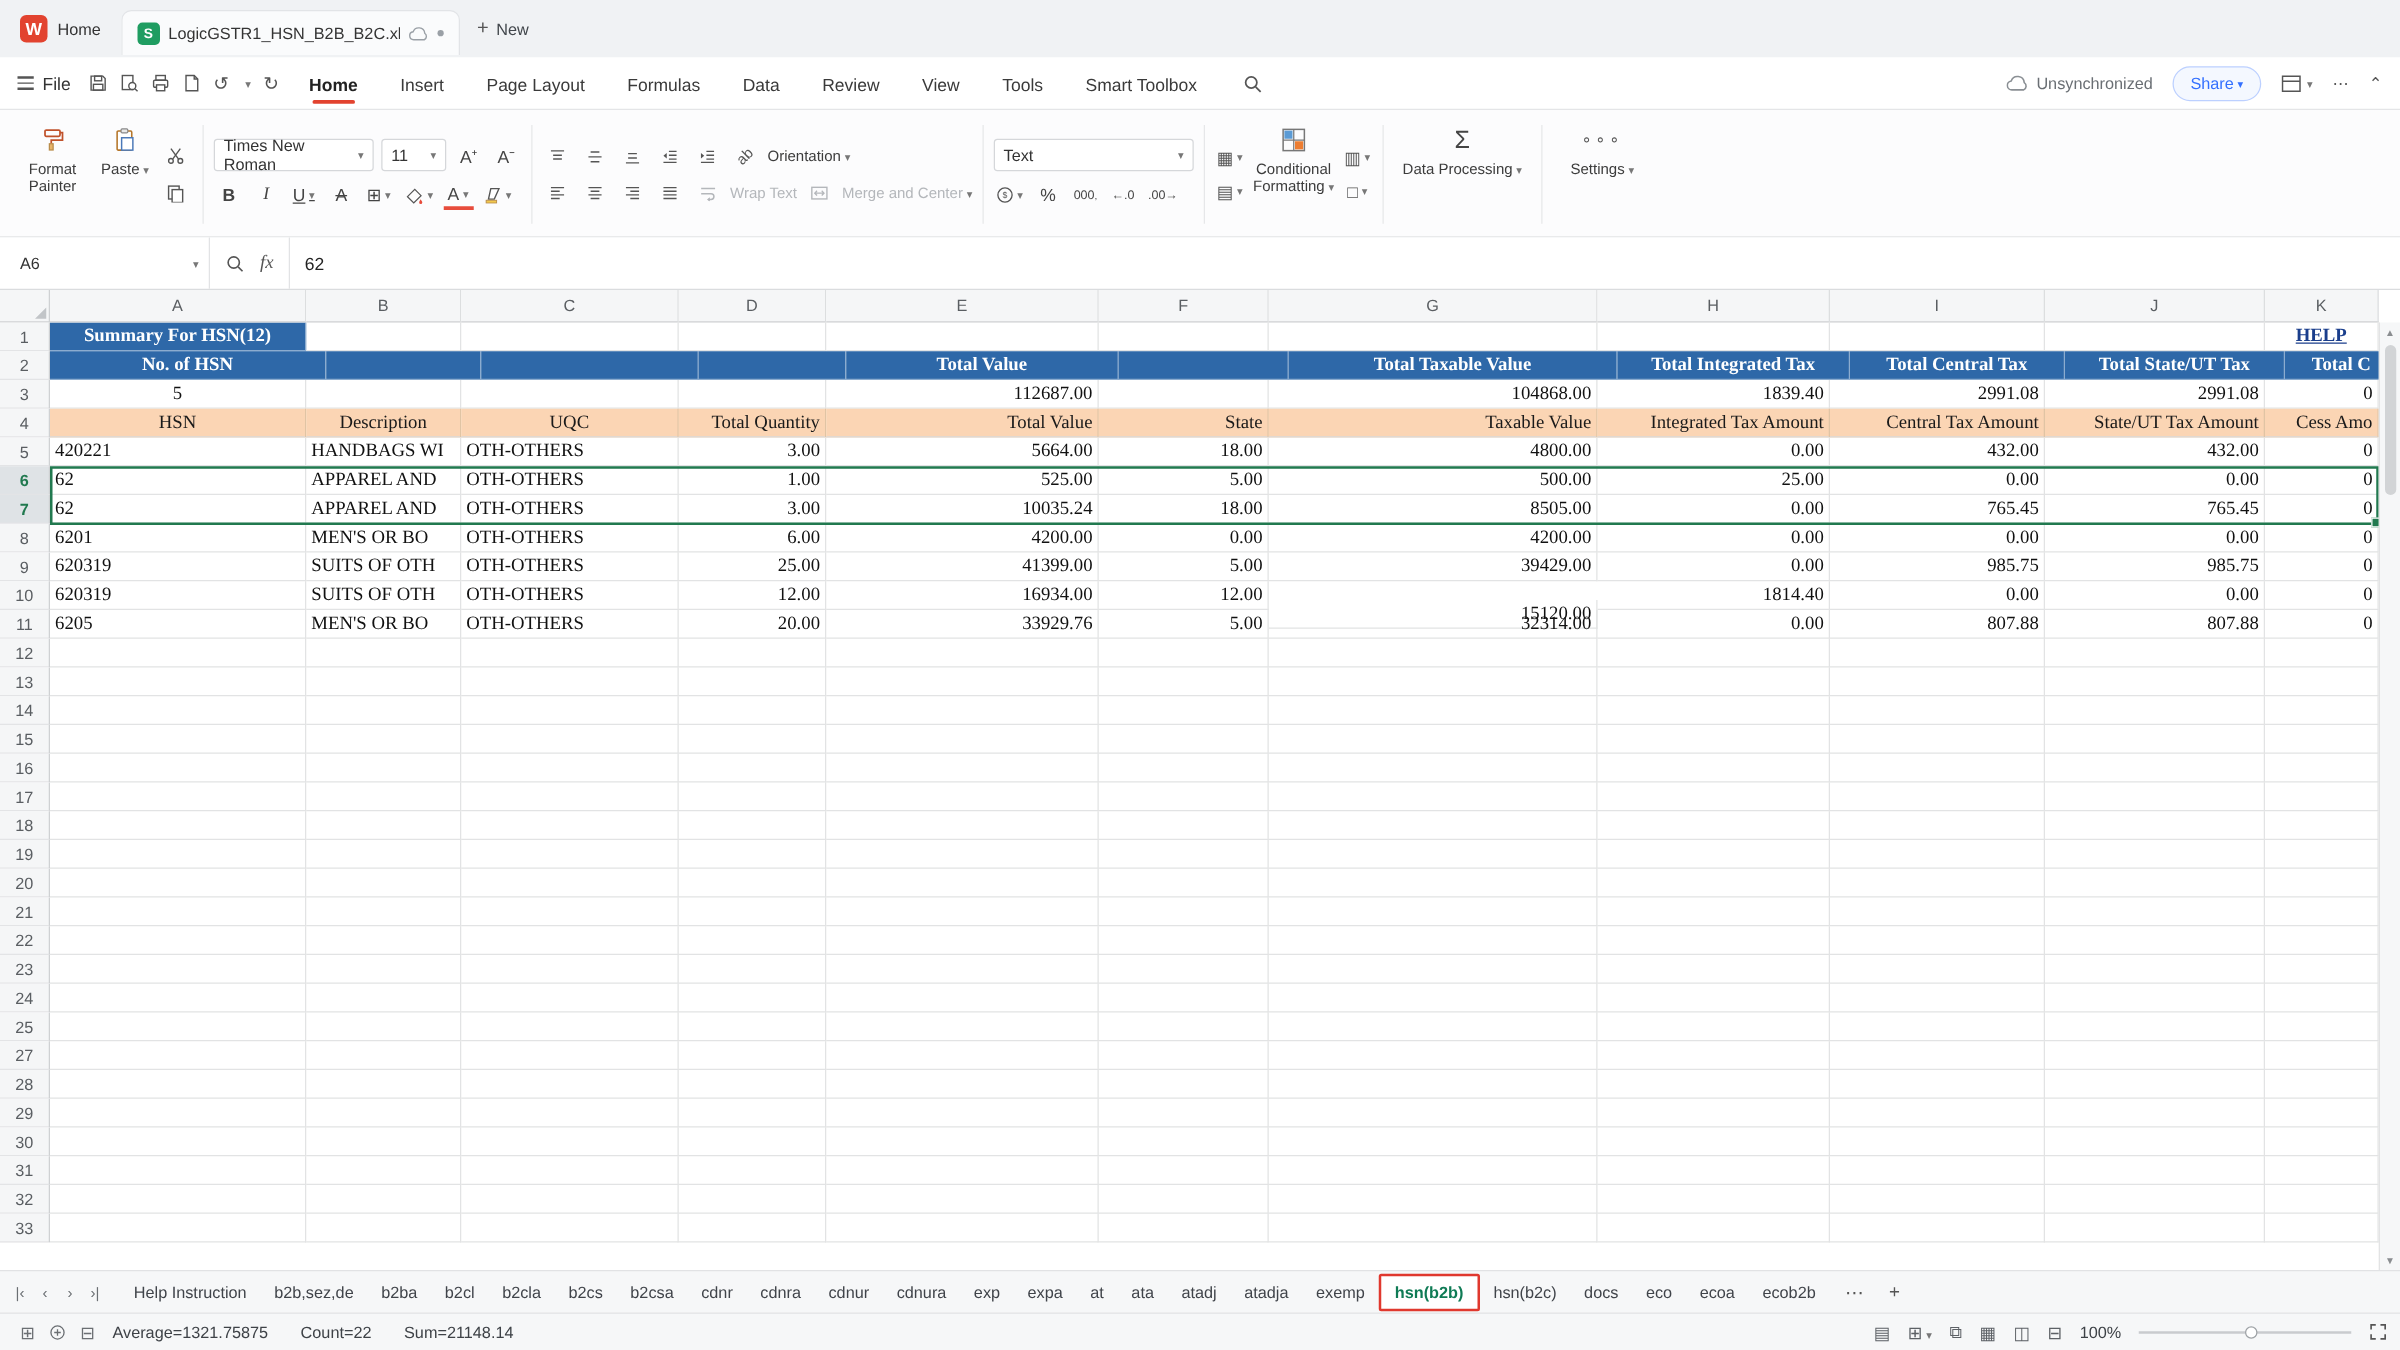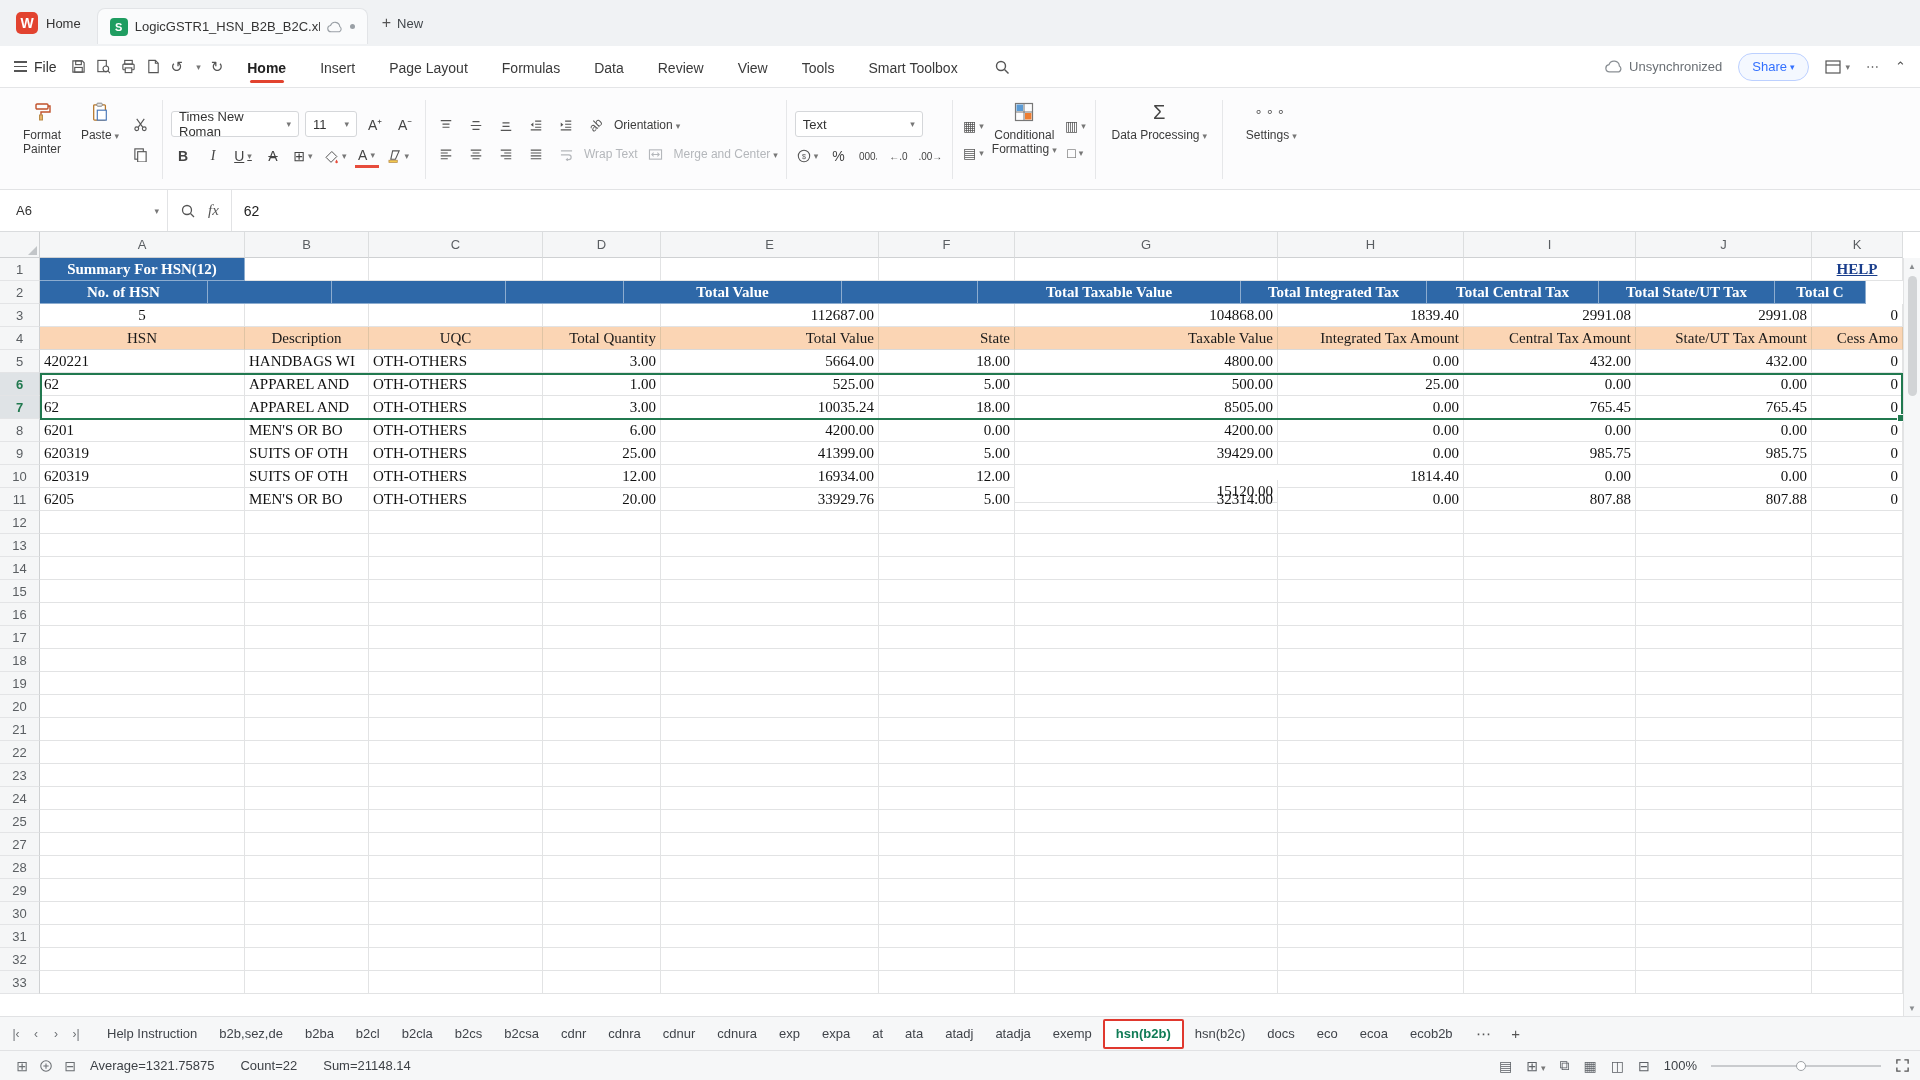--- a/index.html
+++ b/index.html
@@ -365,21 +365,21 @@
               <path d="M4 7h8M6 5l-2 2 2 2M10 5l2 2-2 2" fill="none" stroke="#b4b7bb" stroke-width="1.1"></path>
             </svg>
           </span>
         <span class="lbl muted"><span>Merge and Center</span><span class="car">▾</span></span>
       </div>
     </div>
     <div class="rsep"></div>
 
     <div class="group2">
       <div class="grow-line">
-        <div class="combo" style="width:128px;">
+        <div class="combo" style="width:160px;">
             <span>Text</span>
             <span class="car">▾</span>
           </div>
       </div>
       <div class="grow-line">
         <span class="tbtn">
             <svg width="14" height="14" viewBox="0 0 16 16">
               <circle cx="8" cy="8" r="6.5" fill="none" stroke="#555" stroke-width="1.2"></circle>
               <text x="8" y="11" font-size="8" text-anchor="middle" fill="#555">$</text>
             </svg>
@@ -468,21 +468,21 @@
           <div class="cell" style="width: 218px;"></div>
           <div class="cell" style="width: 136px;"></div>
           <div class="cell" style="width: 263px;"></div>
           <div class="cell" style="width: 186px;"></div>
           <div class="cell" style="width: 172px;"></div>
           <div class="cell" style="width: 176px;"></div>
           <div class="cell help t-c" style="width: 91px;">HELP</div>
         </div>
         <div class="grow">
           <div class="rowhead">2</div>
-          <div class="cell blue t-c" style="width: 168px;">No. of HSN</div>
+          <div class="cell blue t-c" style="width: 221px;">No. of HSN</div>
           <div class="cell blue t-c" style="width: 124px;"></div>
           <div class="cell blue t-c" style="width: 174px;"></div>
           <div class="cell blue t-c" style="width: 118px;"></div>
           <div class="cell blue t-c" style="width: 218px;">Total Value</div>
           <div class="cell blue t-c" style="width: 136px;"></div>
           <div class="cell blue t-c" style="width: 263px;">Total Taxable Value</div>
           <div class="cell blue t-c" style="width: 186px;">Total Integrated Tax</div>
           <div class="cell blue t-c" style="width: 172px;">Total Central Tax</div>
           <div class="cell blue t-c" style="width: 176px;">Total State/UT Tax</div>
           <div class="cell blue t-c" style="width: 91px;">Total C</div>

